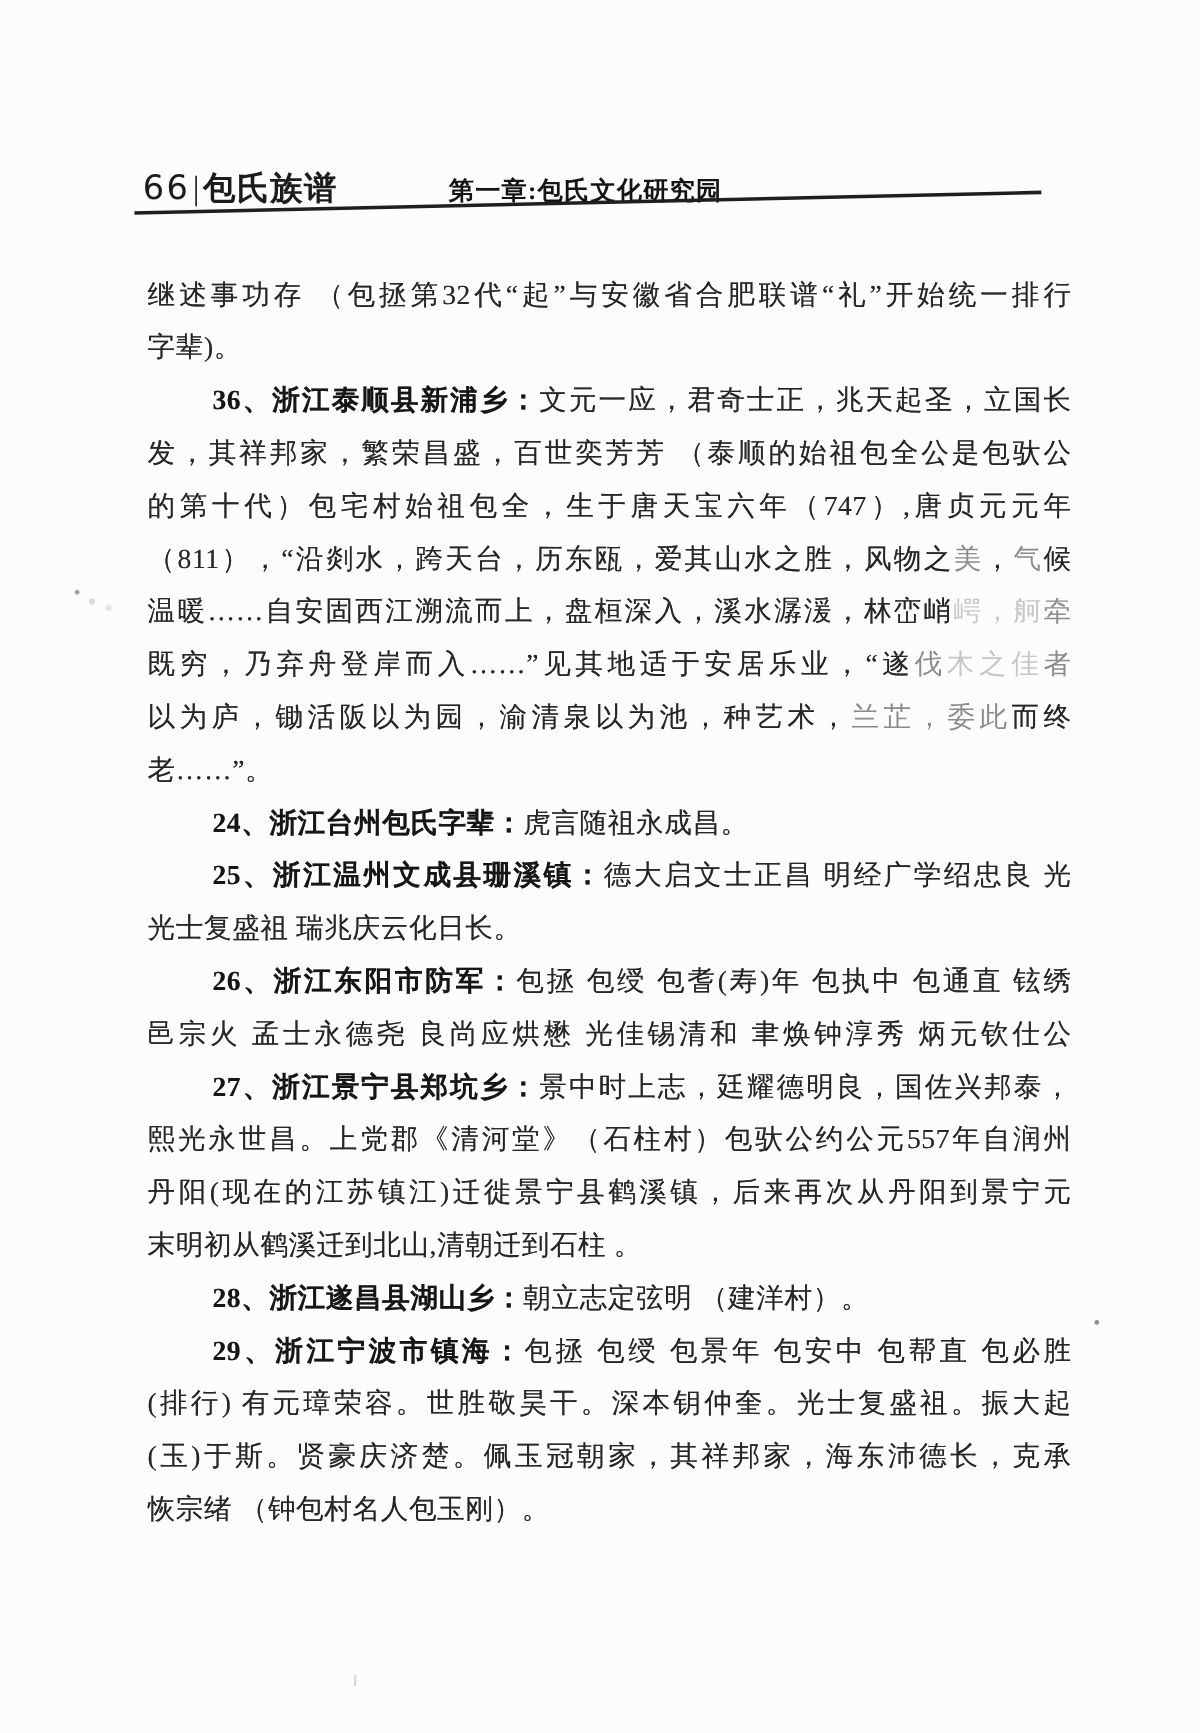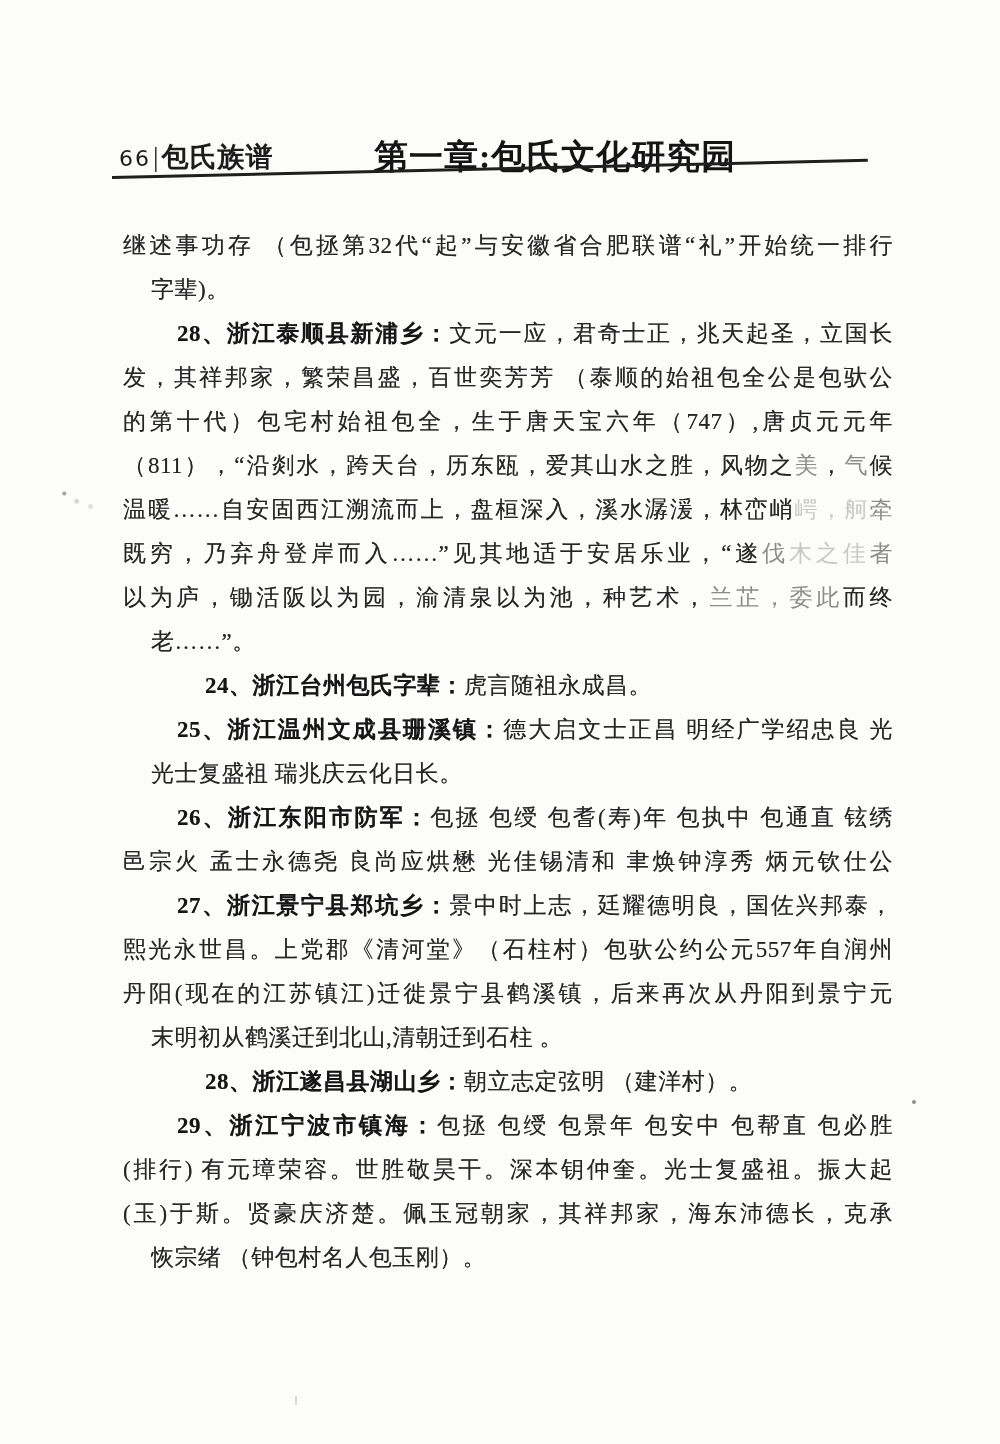--- a/index.html
+++ b/index.html
@@ -14,47 +14,47 @@
   .page{position:absolute;inset:0;}
 
   
   .hdr-left{
     position:absolute;left:119px;top:139px;
     white-space:nowrap;
     font-weight:700;font-size:27px;letter-spacing:1px;color:#1c1c1c;
   }
   .hdr-left .num{
     font-family:"DejaVu Sans","Liberation Sans",sans-serif;
-    font-size:22px;font-weight:500;letter-spacing:2px;
+    font-size:28px;font-weight:500;letter-spacing:2px;
   }
   .hdr-left .bar{font-weight:400;padding:0 2px;font-size:28px;}
   .hdr-title{
-    position:absolute;left:374px;top:134px;
-    font-weight:700;font-size:34px;letter-spacing:1px;color:#141414;
+    position:absolute;left:374px;top:145px;
+    font-weight:700;font-size:21px;letter-spacing:1px;color:#141414;
     white-space:nowrap;
   }
   .hdr-rule{
     position:absolute;left:112px;top:176px;width:756px;height:3px;
     background:#1f1f1f;
     transform:rotate(-1.3deg);transform-origin:left center;
   }
 
   
   .body-text{
     position:absolute;left:123px;top:224px;width:770px;
     font-size:23px;line-height:44px;
   }
   .line{
     height:44px;overflow:hidden;
     text-align:justify;text-align-last:justify;
     letter-spacing:0.5px;
     color:#262626;
     text-shadow:0 0 .4px rgba(30,30,30,.55);
   }
-  .line.last{text-align-last:left;margin-left:28px;}
+  .line.last{text-align-last:left;}
   .line.ind{padding-left:54px;}
   .b{font-weight:700;color:#161616;}
   .f1{color:#8b8b8b;text-shadow:none;}
   .f2{color:#c7c7c6;text-shadow:none;}
 
   
   .smudge{
     position:absolute;left:56px;top:487px;width:46px;height:26px;
     background:
       radial-gradient(circle at 18% 25%, rgba(90,90,90,.55) 0 1.5px, transparent 2.5px),
@@ -73,21 +73,21 @@
     <span class="num">66</span><span class="bar">|</span><span>包氏族谱</span>
   </div>
 
   <div class="hdr-title">第一章:包氏文化研究园</div>
 
   <div class="hdr-rule"></div>
 
   <div class="body-text">
       <div class="line"><span>继述事功存 （包拯第32代“起”与安徽省合肥联谱“礼”开始统一排行</span></div>
       <div class="line last"><span>字辈)。</span></div>
-      <div class="line ind"><span class="b">28、浙江泰顺县新浦乡：</span><span>文元一应，君奇士正，兆天起圣，立国长</span></div>
+      <div class="line ind"><span class="b">36、浙江泰顺县新浦乡：</span><span>文元一应，君奇士正，兆天起圣，立国长</span></div>
       <div class="line"><span>发，其祥邦家，繁荣昌盛，百世奕芳芳 （泰顺的始祖包全公是包驮公</span></div>
       <div class="line"><span>的第十代）包宅村始祖包全，生于唐天宝六年（747）,唐贞元元年</span></div>
       <div class="line"><span>（811），“沿剡水，跨天台，历东瓯，爱其山水之胜，风物之</span><span class="f1">美</span><span>，</span><span class="f1">气</span><span>候</span></div>
       <div class="line"><span>温暖……自安固西江溯流而上，盘桓深入，溪水潺湲，林峦峭</span><span class="f2">崿</span><span class="f2">，</span><span class="f2">舸</span><span class="f1">牵</span></div>
       <div class="line"><span>既穷，乃弃舟登岸而入……”见其地适于安居乐业，“遂</span><span class="f1">伐</span><span class="f2">木之佳</span><span class="f1">者</span></div>
       <div class="line"><span>以为庐，锄活阪以为园，渝清泉以为池，种艺术，</span><span class="f1">兰芷</span><span class="f1">，</span><span class="f1">委此</span><span>而终</span></div>
       <div class="line last"><span>老……”。</span></div>
       <div class="line ind last"><span class="b">24、浙江台州包氏字辈：</span><span>虎言随祖永成昌。</span></div>
       <div class="line ind"><span class="b">25、浙江温州文成县珊溪镇：</span><span>德大启文士正昌 明经广学绍忠良 光</span></div>
       <div class="line last"><span>光士复盛祖 瑞兆庆云化日长。</span></div>

